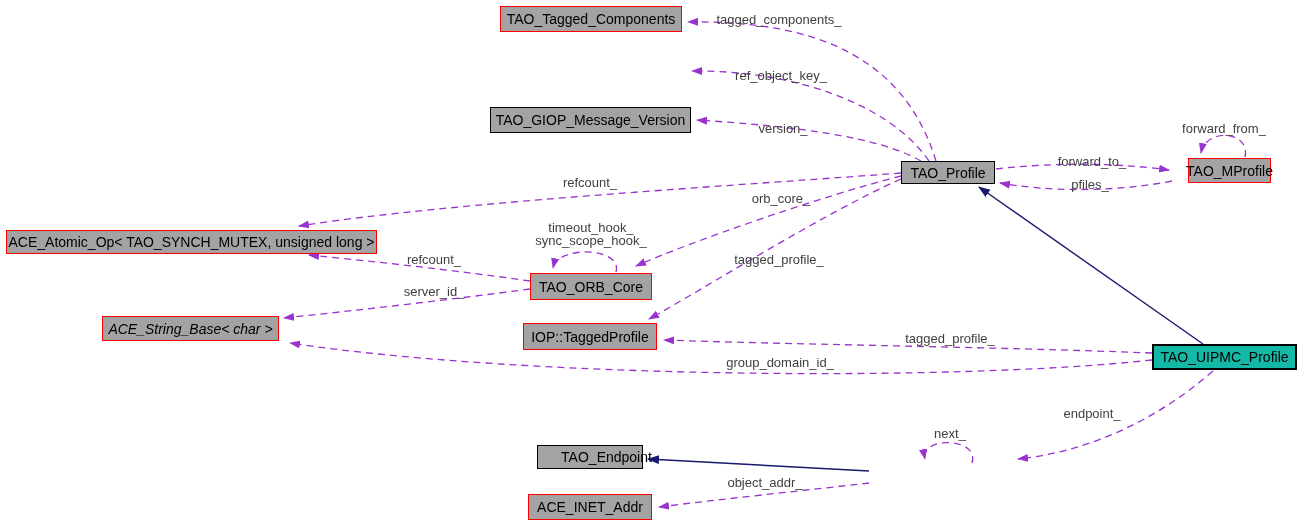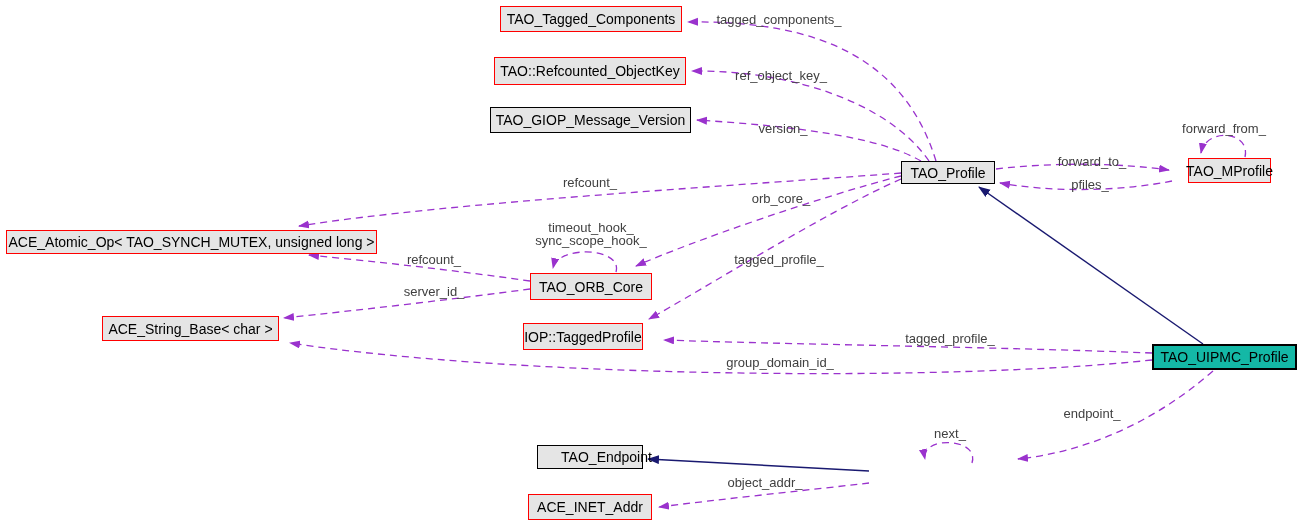--- a/index.html
+++ b/index.html
@@ -20,21 +20,21 @@
   .edge-solid{
     fill:none;
     stroke:var(--edge-solid,#191970);
     stroke-width:1.4;
   }
   .arrow-purple{fill:var(--edge-dashed,#9a32cd);}
   .arrow-navy{fill:var(--edge-solid,#191970);}
   .node{
     position:absolute;
     display:flex;align-items:center;justify-content:center;
-    background:#e5e5e5;
+    background:#a3a3a3;
     border:1.5px solid #000000;
     font-size:14px;color:#000000;
     white-space:nowrap;
     box-sizing:border-box;
     cursor:pointer;
   }
   .node.red{border-color:#ff0000;}
   .node.gray{background:#14b8a6;border-width:2px;cursor:default;}
   .edge-label{
     position:absolute;
@@ -75,28 +75,27 @@
     <path class="edge-dashed" d="M 1152,353 C 1000,347 770,344 664,340" marker-end="url(#ap)"></path>
     <path class="edge-dashed" d="M 1213,371 C 1152,424 1084,452 1018,459" marker-end="url(#ap)"></path>
     <path class="edge-dashed" d="M 972,463 C 980,437 920,436 925,459" marker-end="url(#ap)"></path>
     <path class="edge-dashed" d="M 869,483 C 800,491 722,499 659,507" marker-end="url(#ap)"></path>
 
     <path class="edge-solid" d="M 1203,344 L 979,187" marker-end="url(#an)"></path>
     <path class="edge-solid" d="M 869,471 L 648,459" marker-end="url(#an)"></path>
   </svg>
 
   <div class="node red" style="left:500px;top:6px;width:182px;height:26px;">TAO_Tagged_Components</div>
-  <div class="node red" style="left:494px;top:57px;width:192px;height:28px;">TAO::Refcounted_ObjectKey</div>
   <div class="node" style="left:490px;top:107px;width:201px;height:26px;">TAO_GIOP_Message_Version</div>
   <div class="node" style="left:901px;top:161px;width:94px;height:23px;">TAO_Profile</div>
   <div class="node red" style="left:1172px;top:158px;width:83px;height:25px;margin-left:16px;">TAO_MProfile</div>
   <div class="node red" style="left:6px;top:230px;width:371px;height:24px;">ACE_Atomic_Op&lt; TAO_SYNCH_MUTEX, unsigned long &gt;</div>
   <div class="node red" style="left:530px;top:273px;width:122px;height:27px;">TAO_ORB_Core</div>
-  <div class="node red" style="left:102px;top:316px;width:177px;height:25px;">ACE_String_Base&lt; char &gt;</div>
-  <div class="node red" style="left:523px;top:323px;width:120px;height:27px;">IOP::TaggedProfile</div>
+  <div class="node red" style="left:102px;top:316px;width:177px;height:25px;font-style:italic;">ACE_String_Base&lt; char &gt;</div>
+  <div class="node red" style="left:523px;top:323px;width:134px;height:27px;">IOP::TaggedProfile</div>
   <div class="node gray" style="left:1152px;top:344px;width:145px;height:26px;">TAO_UIPMC_Profile</div>
   <div class="node" style="left:537px;top:445px;width:106px;height:24px;padding-left:33px;">TAO_Endpoint</div>
   <div class="node red" style="left:528px;top:494px;width:124px;height:26px;">ACE_INET_Addr</div>
 
   <div class="edge-label" style="left:779px;top:19px;">tagged_components_</div>
   <div class="edge-label" style="left:781px;top:75px;">ref_object_key_</div>
   <div class="edge-label" style="left:783px;top:128px;">version_</div>
   <div class="edge-label" style="left:590px;top:182px;">refcount_</div>
   <div class="edge-label" style="left:781px;top:198px;">orb_core_</div>
   <div class="edge-label" style="left:591px;top:227px;">timeout_hook_</div>

